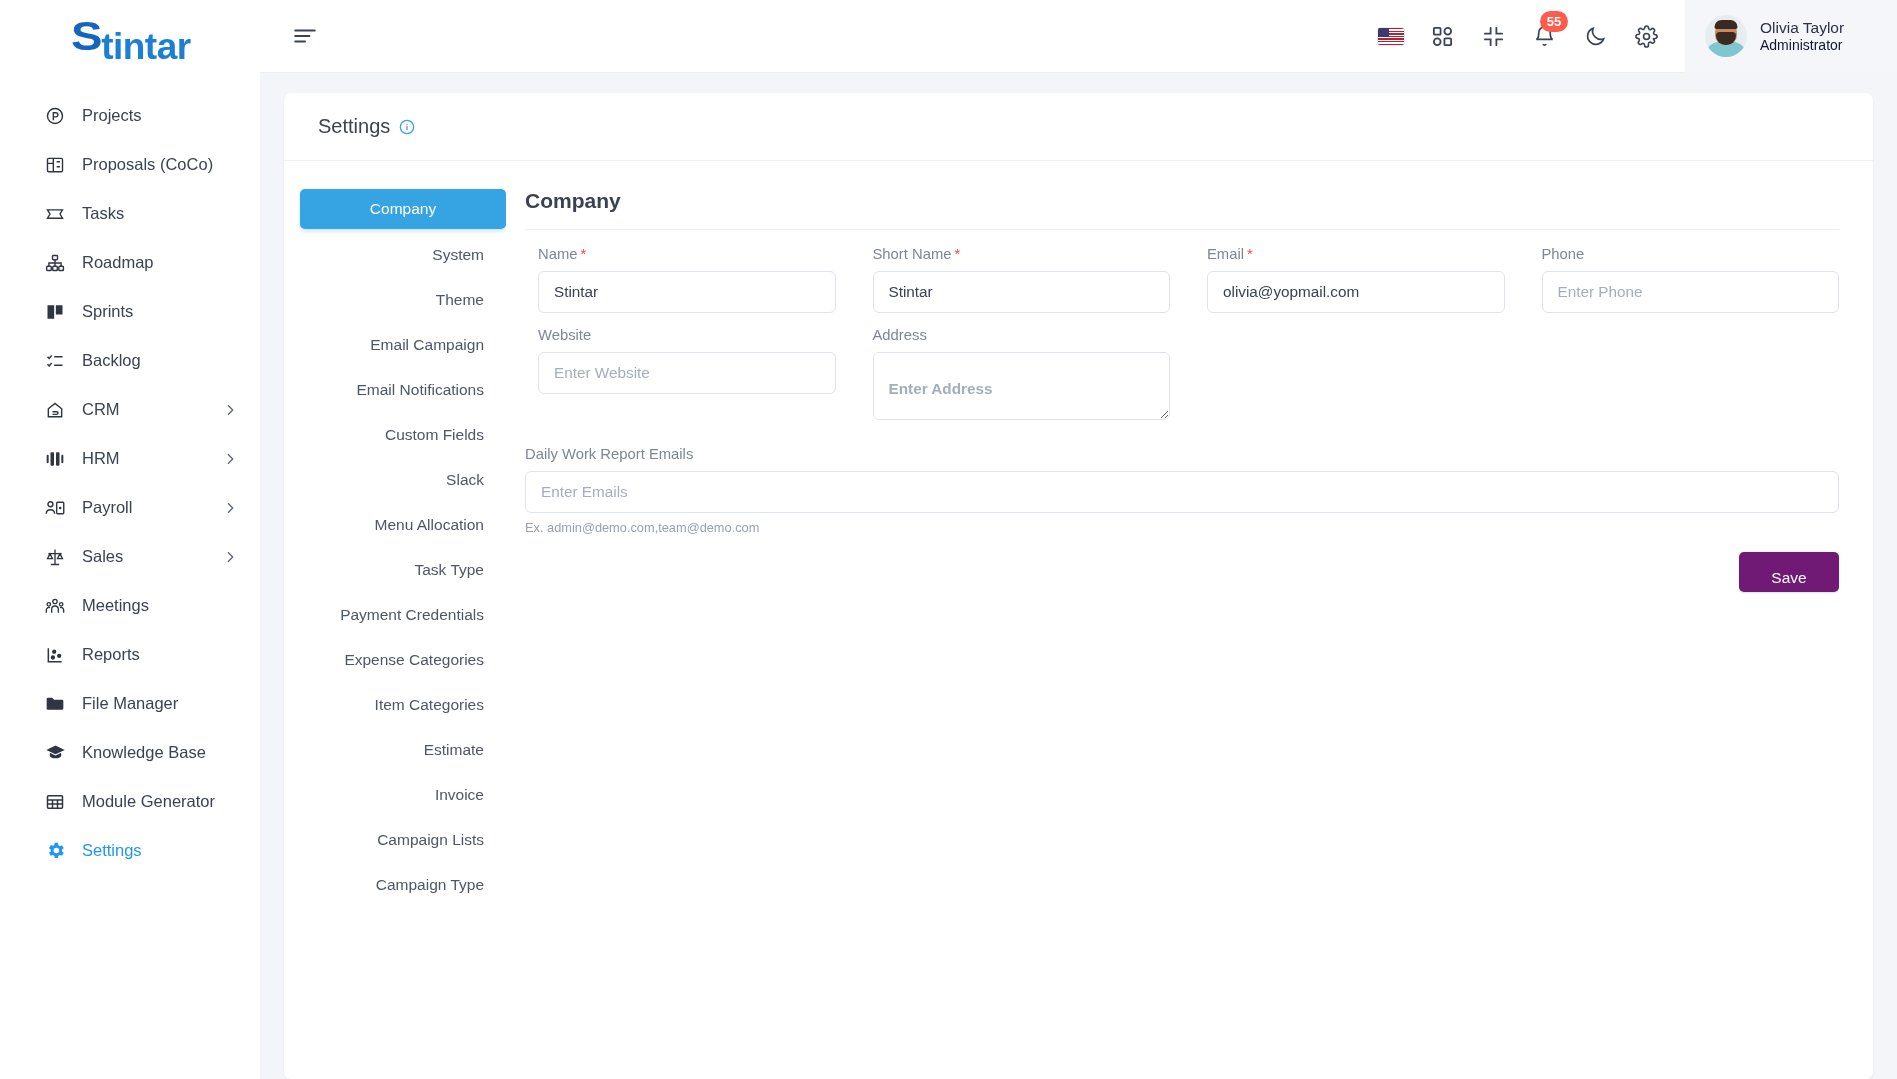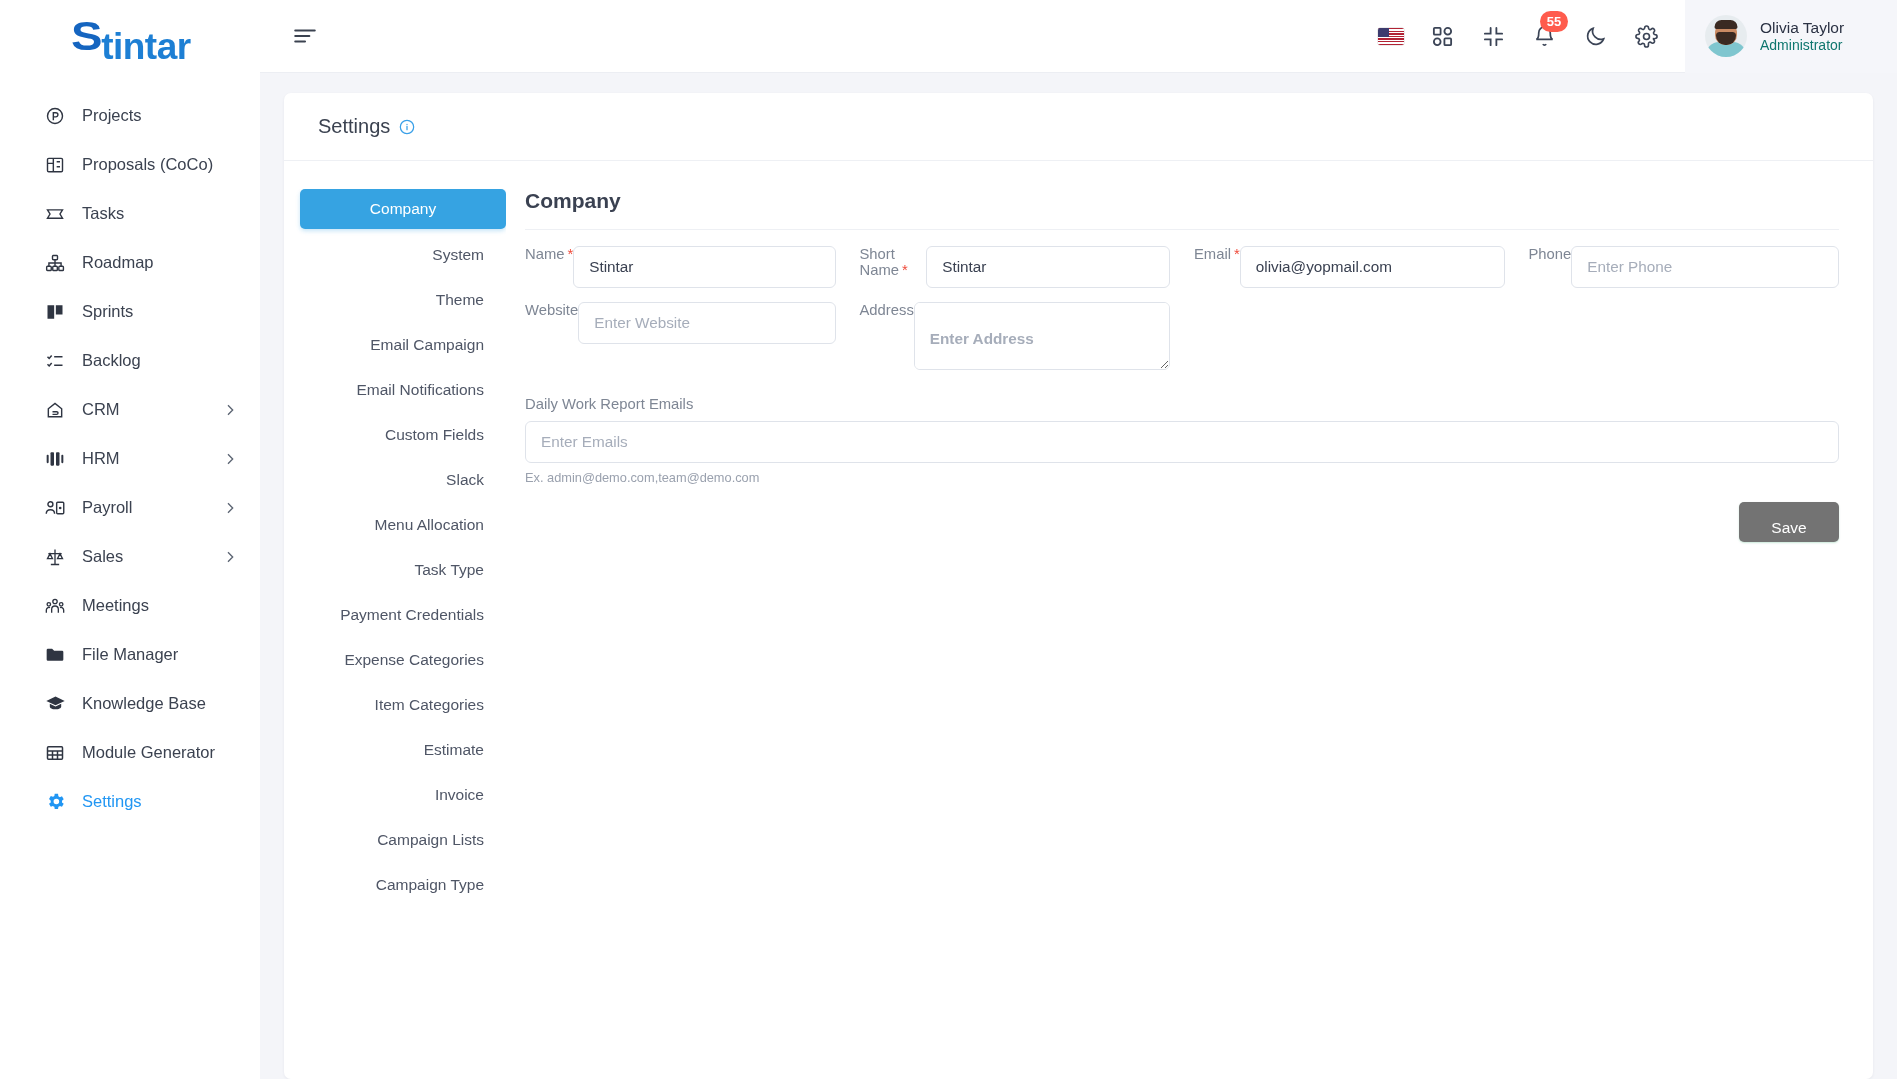--- a/index.html
+++ b/index.html
@@ -117,21 +117,21 @@
     width: 20px; height: 13px; border-radius: 4px 4px 10px 10px;
     background: #3a2a22;
   }
   .avatar .body {
     position: absolute; left: 50%; bottom: 0; transform: translateX(-50%);
     width: 40px; height: 15px; border-radius: 13px 13px 0 0;
     background: #7fc6cf;
   }
   .profile-text { display: flex; flex-direction: column; line-height: 1.25; }
   .profile-name { font-size: 15.5px; color: #2b3244; }
-  .profile-role { font-size: 14px; color: #0f766e; }
+  .profile-role { font-size: 14px; color: #0f172a; }
 
   
   .content { flex: 1; padding: 20px 24px 0 24px; overflow: hidden; }
   .card {
     background: #ffffff; border-radius: 7px;
     box-shadow: 0 1px 3px rgba(30,40,70,.06);
     height: 100%; display: flex; flex-direction: column;
     overflow: hidden;
   }
   .card-head {
@@ -165,21 +165,21 @@
   .form-wrap { flex: 1; padding: 0 34px 0 19px; min-width: 0; }
   .form-title { font-size: 21px; font-weight: bold; color: #3a4151; }
   .form-divider { height: 1px; background: #eef0f4; margin: 16px 0 0 0; }
 
   .field-grid {
     display: grid;
     grid-template-columns: repeat(4, 1fr);
     column-gap: 24px;
     padding-top: 16px;
   }
-  .field { display: flex; flex-direction: row; margin-bottom: 14px; }
+  .field { display: flex; flex-direction: column; margin-bottom: 14px; margin-left: 13px; }
   .field-label {
     font-size: 14.8px; color: #7e8694; margin-bottom: 9px;
   }
   .req { color: #ef4a3a; margin-left: 3px; }
   .input, .textarea {
     border: 1px solid #dfe3ea; border-radius: 6px;
     background: #ffffff; height: 42px;
     padding: 0 15px; font-size: 15.3px; color: #3a4151;
     font-family: "Liberation Sans", sans-serif;
     outline: none; width: 100%;
@@ -189,21 +189,21 @@
     height: 68px; padding: 26px 15px; resize: vertical;
     line-height: 1.3;
     font-weight: bold;
   }
   .full-field { padding-top: 12px; }
   .full-label { font-size: 14.8px; color: #7e8694; margin-bottom: 9px; display: block; }
   .hint { font-size: 12.8px; color: #9aa1ae; margin-top: 7px; }
 
   .actions { display: flex; justify-content: flex-end; padding-top: 17px; }
   .btn-save {
-    background: #737373; color: #ffffff;
+    background: #701a75; color: #ffffff;
     border: none; border-radius: 5px;
     height: 40px; min-width: 100px; padding: 17px 26px;
     font-size: 15.5px; cursor: pointer;
     font-family: "Liberation Sans", sans-serif;
     box-shadow: 0 1px 2px rgba(76,175,125,.3);
   }
 </style>
 </head>
 <body>
 
@@ -348,20 +348,31 @@
               <path d="M8 20v-4a4 4 0 0 1 8 0v4"></path>
               <circle cx="4.6" cy="10" r="2.1"></circle>
               <path d="M1.6 20v-3.2A3.1 3.1 0 0 1 6 14"></path>
               <circle cx="19.4" cy="10" r="2.1"></circle>
               <path d="M22.4 20v-3.2A3.1 3.1 0 0 0 18 14"></path>
             </svg>
         </span>
         <span>Meetings</span>
       </div>
 
+      <div class="nav-item">
+        <span class="nav-ico">
+          <svg width="20" height="20" viewBox="0 0 24 24" fill="none" stroke="currentColor" stroke-width="1.8">
+              <path d="M4 4v16h16"></path>
+              <circle cx="11" cy="8" r="1.7" fill="currentColor"></circle>
+              <circle cx="17" cy="13" r="1.7" fill="currentColor"></circle>
+              <circle cx="9.5" cy="15" r="1.7" fill="currentColor"></circle>
+            </svg>
+        </span>
+        <span>Reports</span>
+      </div>
 
       <div class="nav-item">
         <span class="nav-ico">
           <svg width="20" height="20" viewBox="0 0 24 24" fill="currentColor">
               <path d="M2 6a1.5 1.5 0 0 1 1.5-1.5h5L11 7h9.5A1.5 1.5 0 0 1 22 8.5v9A1.5 1.5 0 0 1 20.5 19h-17A1.5 1.5 0 0 1 2 17.5V6z"></path>
             </svg>
         </span>
         <span>File Manager</span>
       </div>
 

